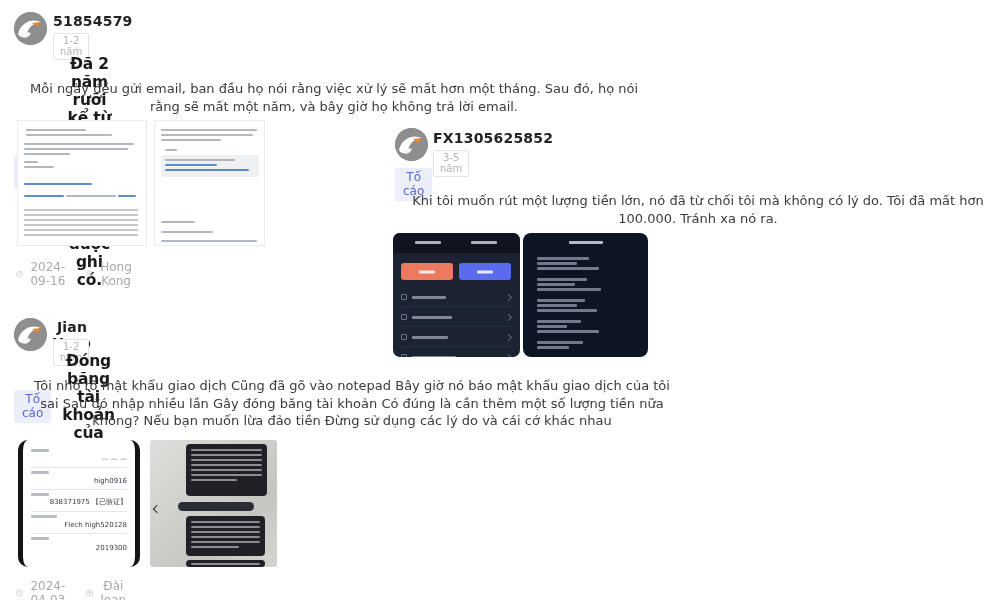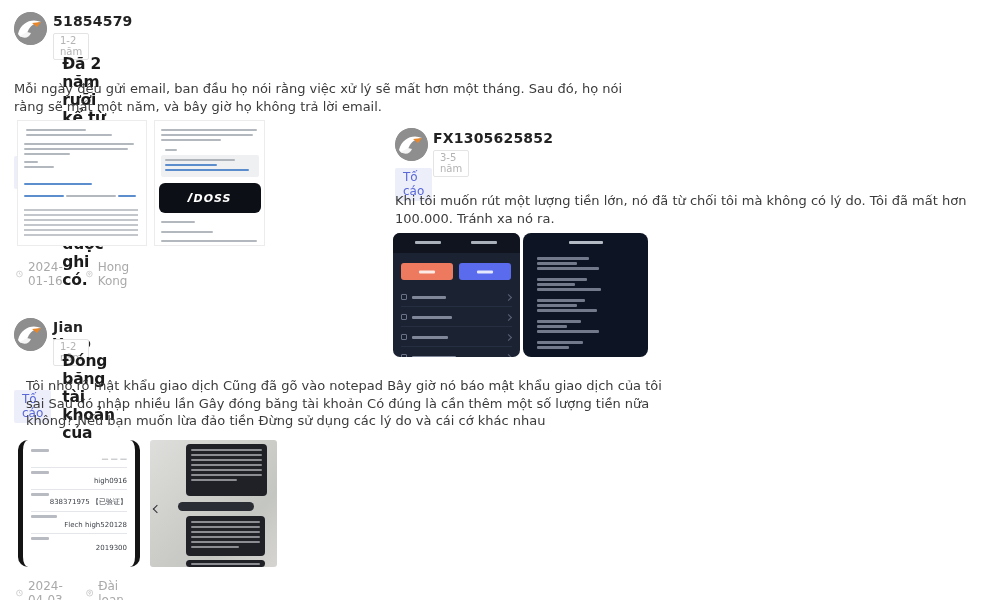--- a/index.html
+++ b/index.html
@@ -1,18 +1,18 @@
 <!DOCTYPE html>
 <html><head>
 <meta charset="utf-8">
 <style>
   * { margin:0; padding:0; box-sizing:border-box; }
   html,body { background:#ffffff; }
   body { font-family:"DejaVu Sans","Liberation Sans",sans-serif; }
-  .page { position:relative; width:1000px; height:600px; background:#fff; overflow:hidden; }
+  .page { position:relative; width:1000px; height:600px; background:#fff; overflow:hidden;text-align:center; }
 
   .card { position:absolute; }
 
   .avatar { position:absolute; width:33px; height:33px; border-radius:50%; background:#8e8e8e; overflow:hidden; }
   .avatar svg { display:block; }
 
   .username { position:absolute; font-size:14px; font-weight:bold; color:#222; letter-spacing:.2px; }
   .badge { position:absolute; font-size:10px; color:#b3b3b3; border:1px solid #e4e4e4; border-radius:2px; padding:1px 6px 2px; background:#fff; line-height:11px; }
 
   .chiprow { position:absolute; display:flex; align-items:center; gap:11px; }
@@ -104,35 +104,32 @@
     <div class="thumb white" style="left:154px; top:120px; width:111px; height:126px;">
       <div class="tline thin" style="left:6px; top:8px; width:96px;"></div>
       <div class="tline thin" style="left:6px; top:13px; width:92px;"></div>
       <div class="tline thin" style="left:6px; top:18px; width:60px;"></div>
       <div class="tline thin" style="left:10px; top:28px; width:12px;"></div>
       <div class="quote" style="left:6px; top:34px; width:98px; height:22px;">
         <div class="tline thin" style="left:4px; top:4px; width:70px;"></div>
         <div class="tline blue" style="left:4px; top:9px; width:52px; height:2px;"></div>
         <div class="tline blue" style="left:4px; top:14px; width:84px; height:2px;"></div>
       </div>
-      <div class="dossbox" style="left:4px; top:62px; width:102px; height:30px;">
-        <span class="dosslogo">DOSS</span>
-      </div>
       <div class="tline thin" style="left:6px; top:100px; width:34px;"></div>
       <div class="tline thin" style="left:6px; top:110px; width:52px;"></div>
       <div class="tline thin" style="left:6px; top:119px; width:96px;"></div>
     </div>
 
     <div class="daterow" style="left:16px; top:260px;">
       <span class="seg">
         <svg width="12" height="12" viewBox="0 0 12 12">
           <circle cx="6" cy="6" r="5" fill="none" stroke="#b5b5b5" stroke-width="1"></circle>
           <path d="M6 3.2 V6 L8 7.2" fill="none" stroke="#b5b5b5" stroke-width="1"></path>
         </svg>
-        <span>2024-01-16</span>
+        <span>2024-09-16</span>
       </span>
       <span class="seg">
         <svg width="12" height="12" viewBox="0 0 12 12">
           <circle cx="6" cy="6" r="5" fill="none" stroke="#b5b5b5" stroke-width="1"></circle>
           <circle cx="6" cy="5.2" r="1.6" fill="none" stroke="#b5b5b5" stroke-width="1"></circle>
           <path d="M6 6.8 L6 8.6" stroke="#b5b5b5" stroke-width="1"></path>
         </svg>
         <span>Hong Kong</span>
       </span>
     </div>

